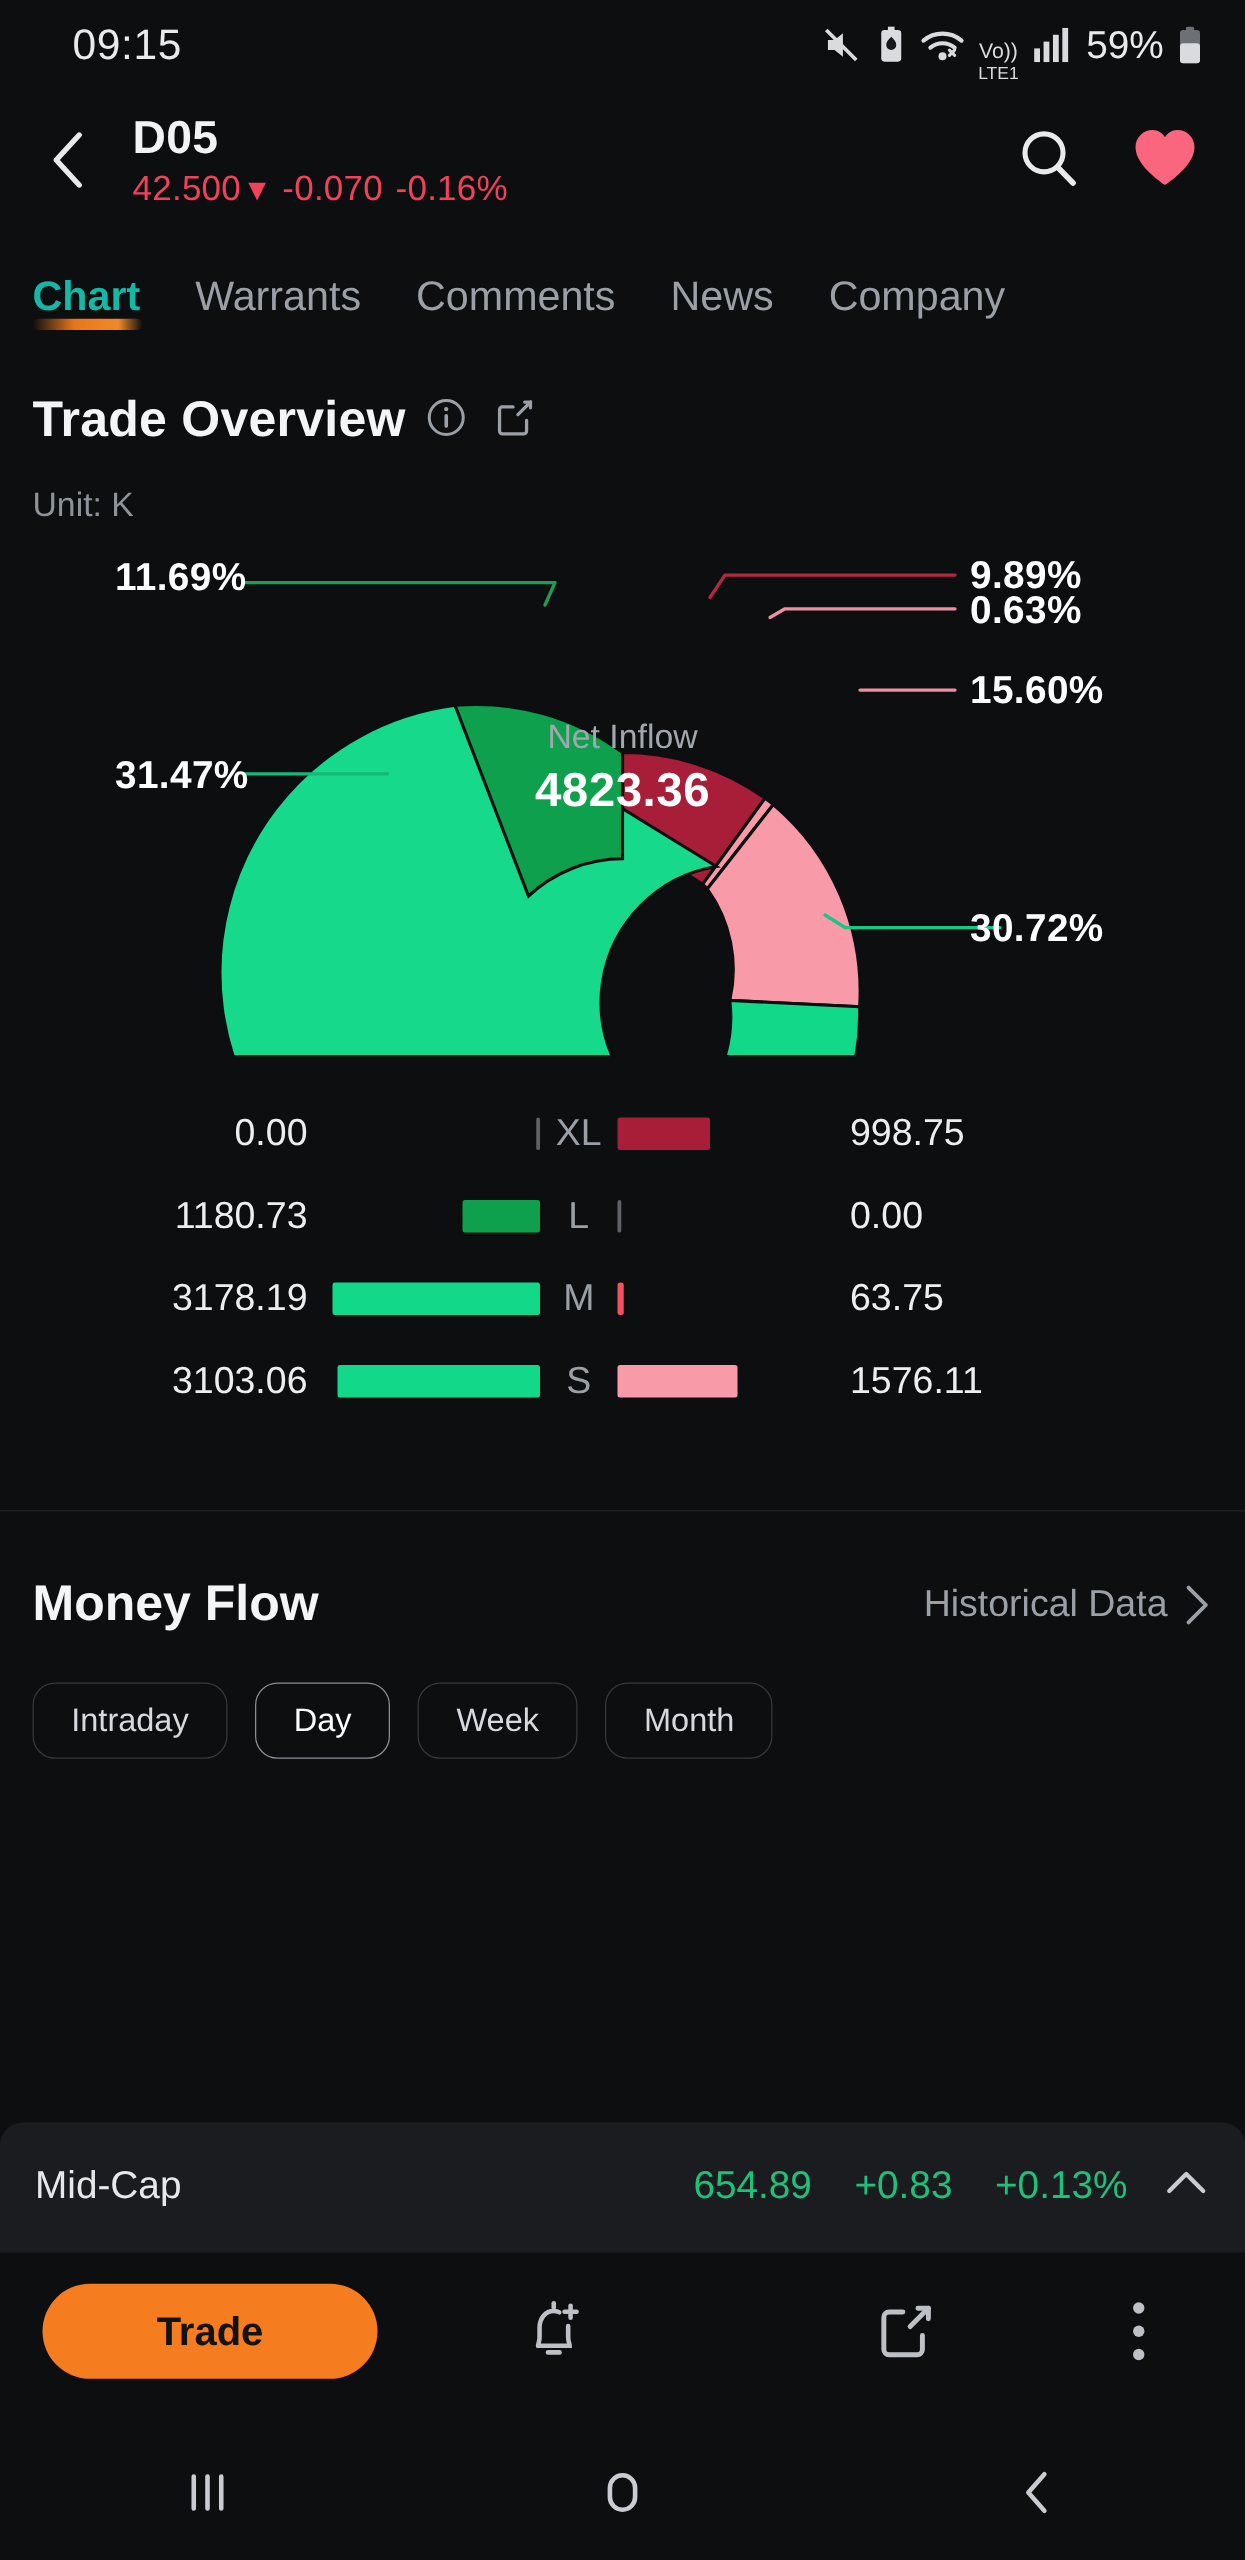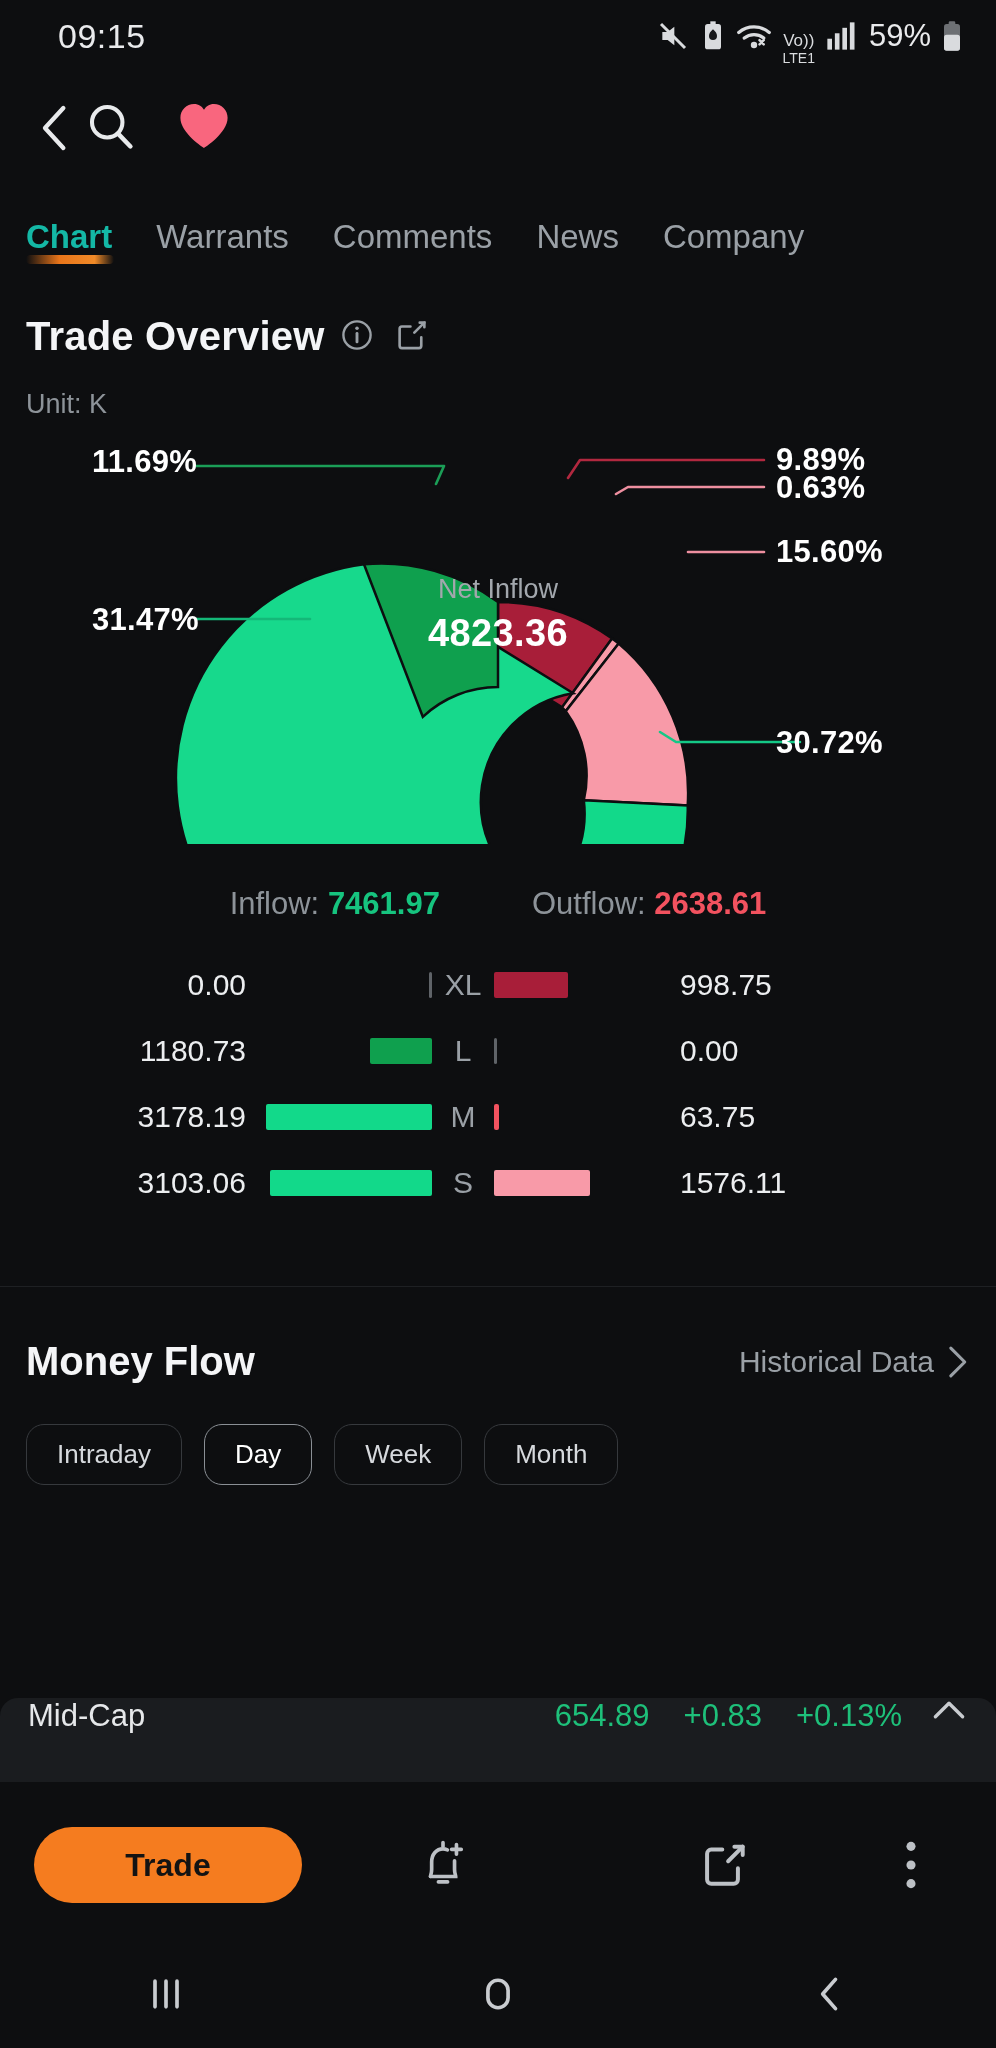--- a/index.html
+++ b/index.html
@@ -84,22 +84,22 @@
   .pill {
     border: 1px solid #36393d; border-radius: 18px; color: #d6d9dd;
     font-size: 26px; padding: 14px 30px; cursor: pointer;
   }
   .pill.sel { border-color: #8a8f95; color: #ffffff; font-weight: 400; }
 
   
   .ghost { position: absolute; left: 0; right: 0; top: 1718px; height: 60px; pointer-events: none; }
   .ghost span { position: absolute; color: #1c1e21; font-size: 33px; }
   .sticky {
-    position: absolute; left: 0; right: 0; top: 1698px; height: 84px;
-    background: #1a1c1f; display: flex; align-items: flex-start; padding: 0 30px 4px 28px;
+    position: absolute; left: 0; right: 0; top: 1698px; height: 104px;
+    background: #1a1c1f; display: flex; align-items: center; padding: 0 30px 4px 28px;
     border-radius: 18px 18px 0 0;
   }
   .st-cap { color: #e6e8ea; font-size: 31px; }
   .st-vals { flex: 1; display: flex; justify-content: flex-end; align-items: center; gap: 34px; padding-right: 30px; }
   .st-val { color: #1ec07a; font-size: 31px; }
 
   
   .actionbar {
     position: absolute; left: 0; right: 0; top: 1790px; height: 150px;
     display: flex; align-items: center; padding: 0 40px 0 34px; gap: 0;
@@ -168,20 +168,29 @@
         </svg>
       </span>
     </div>
   </div>
 
   <div class="header">
     <div class="hdr-back">
       <svg width="36" height="50" viewBox="0 0 20 30">
         <path d="M15 3L4 15l11 12" stroke="#e8eaec" stroke-width="2.6" fill="none" stroke-linecap="round" stroke-linejoin="round"></path>
       </svg>
+    </div>
+    <div class="hdr-title-wrap">
+      <div class="hdr-ticker">D05</div>
+      <div class="hdr-quote">
+        <span>42.500</span>
+        <span class="arw">▼</span>
+        <span>-0.070</span>
+        <span class="sp">-0.16%</span>
+      </div>
     </div>
     <div class="hdr-actions">
       <span>
         <svg width="52" height="52" viewBox="0 0 28 28">
           <circle cx="12.5" cy="12" r="8.2" stroke="#e8eaec" stroke-width="2.2" fill="none"></circle>
           <path d="M18.6 18.4L25 25" stroke="#e8eaec" stroke-width="2.4" stroke-linecap="round"></path>
         </svg>
       </span>
       <span>
         <svg width="56" height="52" viewBox="0 0 28 26">
@@ -256,30 +265,20 @@
     <div class="lbl" style="left:92px;  top:178px;">31.47%</div>
     <div class="lbl" style="left:776px; top:301px;">30.72%</div>
     <div class="lbl" style="left:776px; top:18px;">9.89%</div>
     <div class="lbl" style="left:776px; top:46px;">0.63%</div>
     <div class="lbl" style="left:776px; top:110px;">15.60%</div>
 
     <div class="ctr-cap" style="top:150px;">Net Inflow</div>
     <div class="ctr-val" style="top:188px;">4823.36</div>
   </div>
 
-  <div class="flow-row">
-    <div>
-      <span class="flow-lab">Inflow:</span>
-      <span class="flow-in">7461.97</span>
-    </div>
-    <div>
-      <span class="flow-lab">Outflow:</span>
-      <span class="flow-out">2638.61</span>
-    </div>
-  </div>
 
   <div class="bars">
 
     <div class="bar-row">
       <div class="bl-num">0.00</div>
       <div class="bl-bar">
           <i class="tick" style="width:3px;"></i>
         </div>
       <div class="bcat">XL</div>
       <div class="br-bar">

